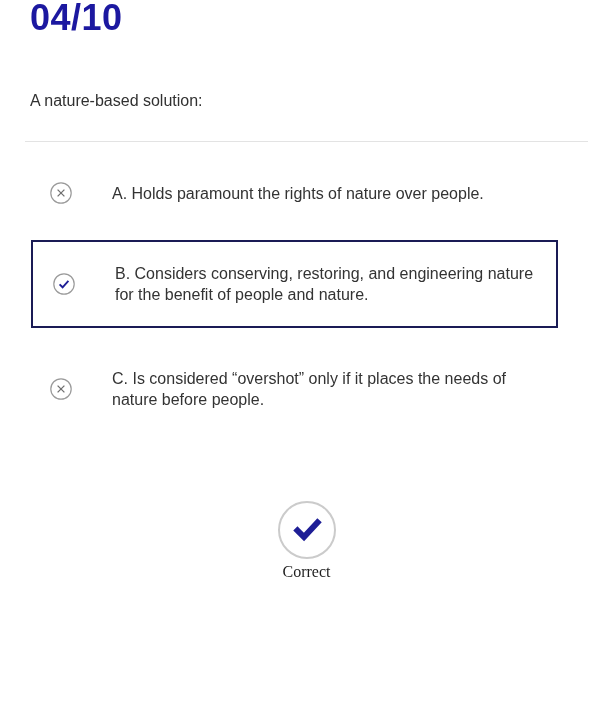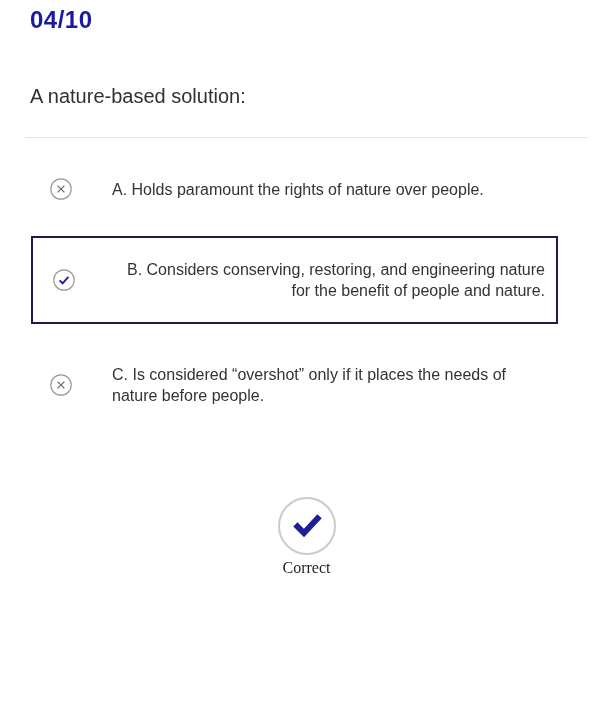--- a/index.html
+++ b/index.html
@@ -13,30 +13,29 @@
     overflow: hidden;
     font-family: "Liberation Sans", sans-serif;
     color: #333333;
     position: relative;
   }
   .page {
     padding: 0 30px;
   }
   .progress {
     margin: 0;
-    padding-top: 8px;
-    font-size: 24px;
+    font-size: 36px;
     font-weight: bold;
     color: #1c18a0;
     letter-spacing: 0.5px;
     line-height: 1;
   }
   .question {
     margin-top: 54px;
-    font-size: 20px;
+    font-size: 16px;
     line-height: 21px;
     color: #313131;
   }
   .divider {
     margin: 30px -5px 0 -5px;
     border: none;
     border-top: 1px solid #e3e3e3;
     height: 0;
   }
   .option {
@@ -59,21 +58,20 @@
   }
   .option-a { margin-top: 28px; padding: 12px 0; }
   .option-b {
     margin-top: 24px;
     margin-left: 1px;
     width: 527px;
     box-sizing: border-box;
     border: 2px solid #1a1b55;
     padding: 21px 0;
     background: #ffffff;
-    text-align: right;
   }
   .option-c { margin-top: 28px; padding: 12px 0; }
   .option-d { margin-top: 32px; padding: 12px 0; }
   .result {
     margin-top: 78px;
     display: flex;
     flex-direction: column;
     align-items: center;
   }
   .result-label {

